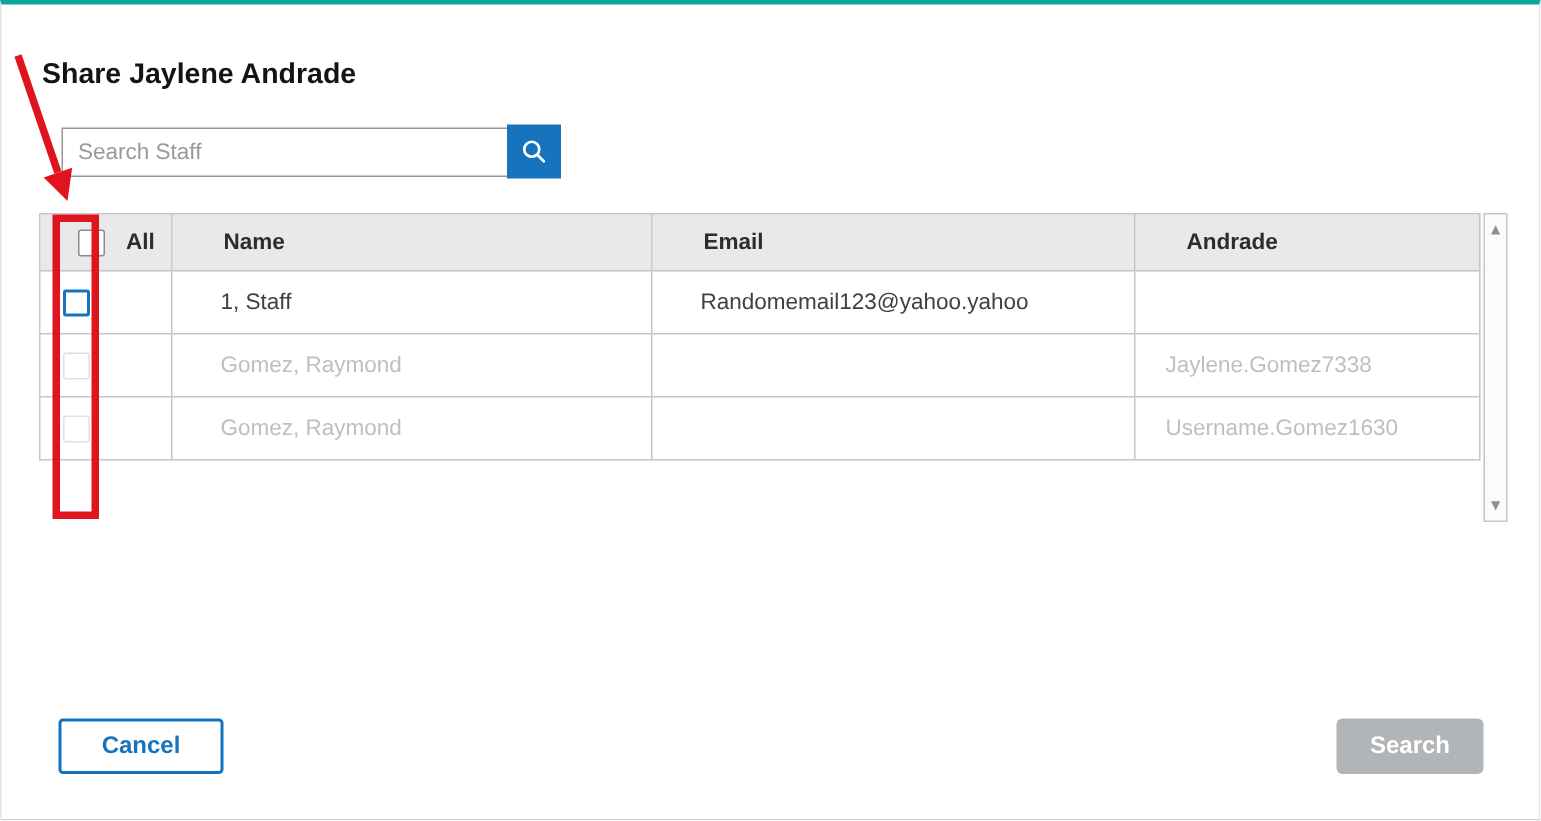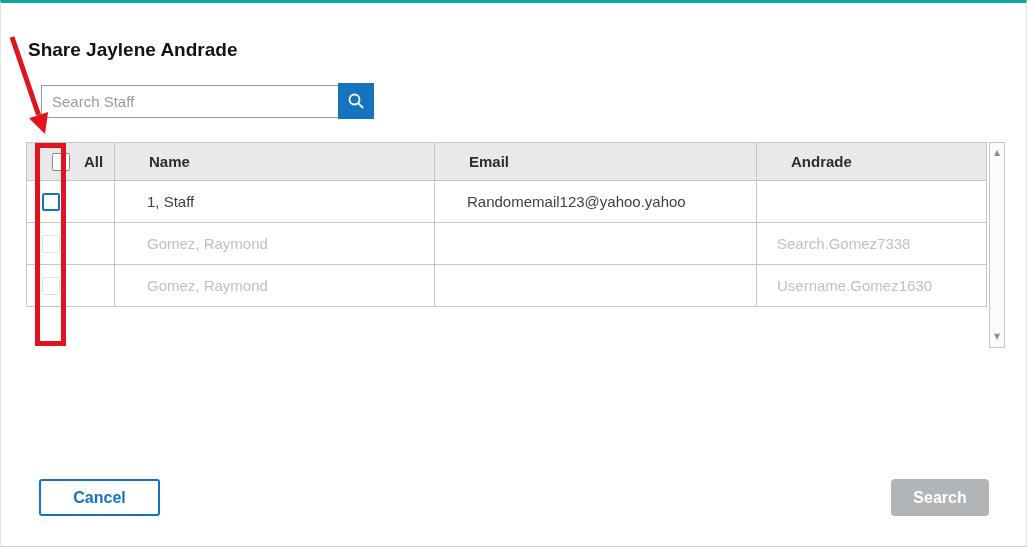--- a/index.html
+++ b/index.html
@@ -100,21 +100,21 @@
   }
   .annot-arrow {
     position: absolute; left: 0; top: 22px;
     width: 70px; height: 120px;
     pointer-events: none; z-index: 21;
   }
 
   
   .btn-cancel {
     position: absolute; left: 38px; top: 476px;
-    width: 121px; height: 37px;
+    width: 110px; height: 37px;
     background: #fff; border: 2px solid #1574bd; border-radius: 3px;
     color: #1574bd; font-size: 16px; font-weight: 700;
     cursor: pointer; font-family: inherit;
   }
   .btn-share {
     position: absolute; left: 890px; top: 476px;
     width: 98px; height: 37px;
     background: #b2b5b7; border: none; border-radius: 4px;
     color: #fff; font-size: 16px; font-weight: 700;
     cursor: default; font-family: inherit;
@@ -166,21 +166,21 @@
         <td class="cell-name">1, Staff</td>
         <td class="cell-email">Randomemail123@yahoo.yahoo</td>
         <td class="cell-username"></td>
       </tr>
       <tr class="row-disabled">
         <td class="col-check">
             <div class="cb cb-disabled"></div>
           </td>
         <td class="cell-name">Gomez, Raymond</td>
         <td class="cell-email"></td>
-        <td class="cell-username">Search.Gomez7338</td>
+        <td class="cell-username">Jaylene.Gomez7338</td>
       </tr>
       <tr class="row-disabled">
         <td class="col-check">
             <div class="cb cb-disabled"></div>
           </td>
         <td class="cell-name">Gomez, Raymond</td>
         <td class="cell-email"></td>
         <td class="cell-username">Username.Gomez1630</td>
       </tr>
     </tbody>

